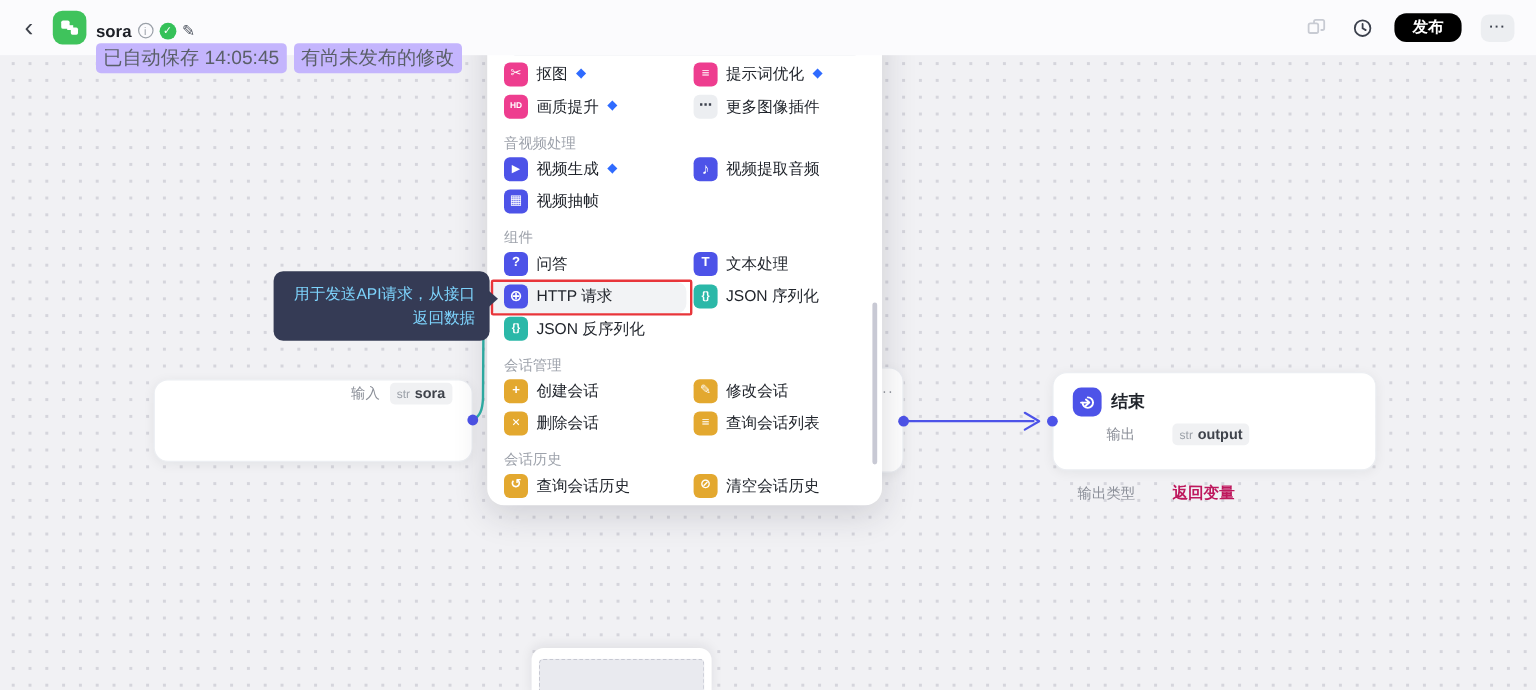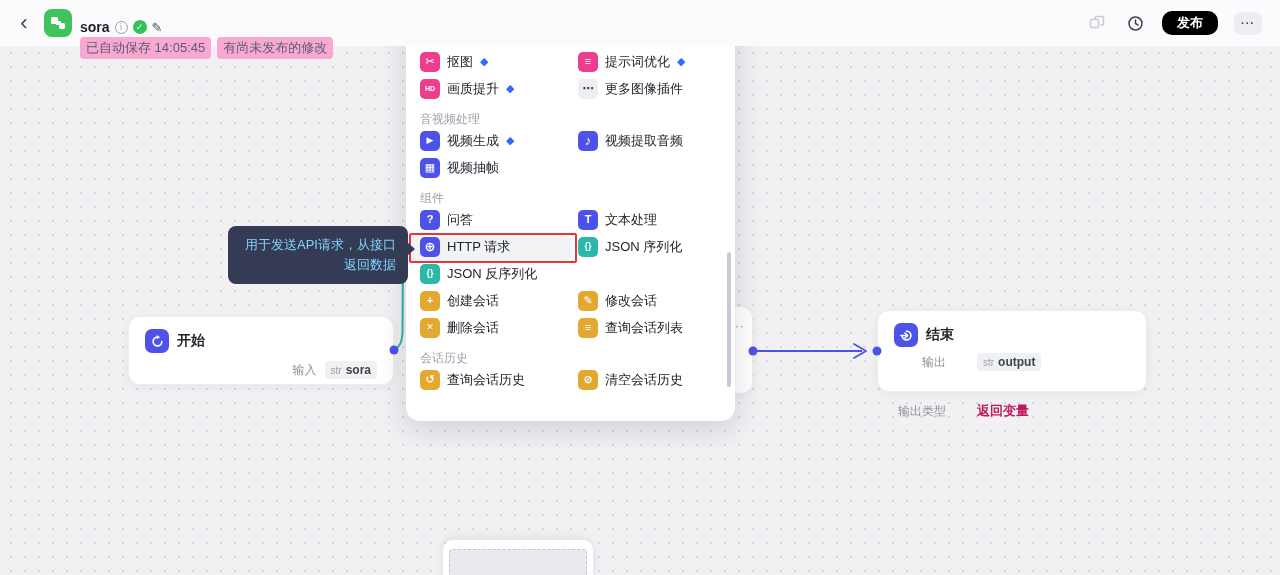--- a/index.html
+++ b/index.html
@@ -23,21 +23,21 @@
               display:flex; align-items:center; justify-content:center; }
   .title-block { display:flex; flex-direction:column; gap:2px;margin-top:32px; }
   .title-row { display:flex; align-items:center; gap:5px; }
   .wf-title { font-size:14px; font-weight:bold; color:#1c1f26; }
   .info-icon { width:13px; height:13px; border:1.3px solid #9aa0a8; border-radius:50%;
                font-size:9px; color:#9aa0a8; display:flex; align-items:center; justify-content:center; font-style:normal; }
   .check-badge { width:14px; height:14px; background:#35c159; border-radius:50%; color:#fff;
                  font-size:9px; display:flex; align-items:center; justify-content:center; }
   .edit-icon { font-size:13px; color:#4b515c; }
   .sub-row { display:flex; gap:6px; }
-  .pill { background:#f9a8d4; border-radius:4px; font-size:13px; color:#5a5f69; padding:2px 6px; white-space:nowrap; }
+  .pill { background:#c4b5fd; border-radius:4px; font-size:16px; color:#5a5f69; padding:2px 6px; white-space:nowrap; }
   .header-right { margin-left:auto; display:flex; align-items:center; gap:16px; padding-right:8px; }
   .icon-btn { display:flex; align-items:center; justify-content:center; width:22px; height:22px; cursor:pointer; }
   .publish-btn { background:#000000; color:#fff; font-size:13px; font-weight:bold; border:none;
                  border-radius:10px; height:24px; padding:0 15px; cursor:pointer; }
   .more-btn { background:#eceef1; border:none; border-radius:7px; height:23px; width:28px;
               color:#3c414d; font-size:11px; font-weight:bold; letter-spacing:1px; cursor:pointer; }
 
   
   .node-card { position:absolute; background:#fff; border:1px solid #eceef2; border-radius:12px;
                box-shadow:0 2px 10px rgba(25,28,40,.06); z-index:2; }
@@ -134,29 +134,20 @@
         <circle cx="8.5" cy="8.5" r="6.5"></circle>
         <path d="M8.5 5 v3.5 l2.6 1.6" stroke-linecap="round"></path>
       </svg>
     </span>
     <button class="publish-btn">发布</button>
     <button class="more-btn">···</button>
   </div>
 </div>
 
 <div class="node-card" style="left:128px; top:316px; width:266px; height:69px;">
-  <div class="node-head">
-    <span class="node-icon">
-      <svg width="15" height="15" viewBox="0 0 24 24" fill="none">
-        <path d="M12 5 a7 7 0 1 0 7 7" stroke="#fff" stroke-width="2.6" stroke-linecap="round"></path>
-        <path d="M11 1.5 l5 3.5 -5 3.5 z" fill="#fff"></path>
-      </svg>
-    </span>
-    <span class="node-title">开始</span>
-  </div>
   <div class="node-row">
     <span class="row-label">输入</span>
     <span class="type-pill">
       <span class="t">str</span>
       <span class="n">sora</span>
     </span>
   </div>
 </div>
 
 <div class="node-card" style="left:877px; top:310px; width:270px; height:82px;">
@@ -266,20 +257,21 @@
     <div class="p-item">
       <span class="ic teal fs9">{}</span>
       <span class="p-lbl">JSON 序列化</span>
     </div>
     <div class="p-item">
       <span class="ic teal fs9">{}</span>
       <span class="p-lbl">JSON 反序列化</span>
     </div>
     <div class="p-item"></div>
 
+    <div class="p-sec">会话管理</div>
 
     <div class="p-item">
       <span class="ic yellow">+</span>
       <span class="p-lbl">创建会话</span>
     </div>
     <div class="p-item">
       <span class="ic yellow">✎</span>
       <span class="p-lbl">修改会话</span>
     </div>
     <div class="p-item">

